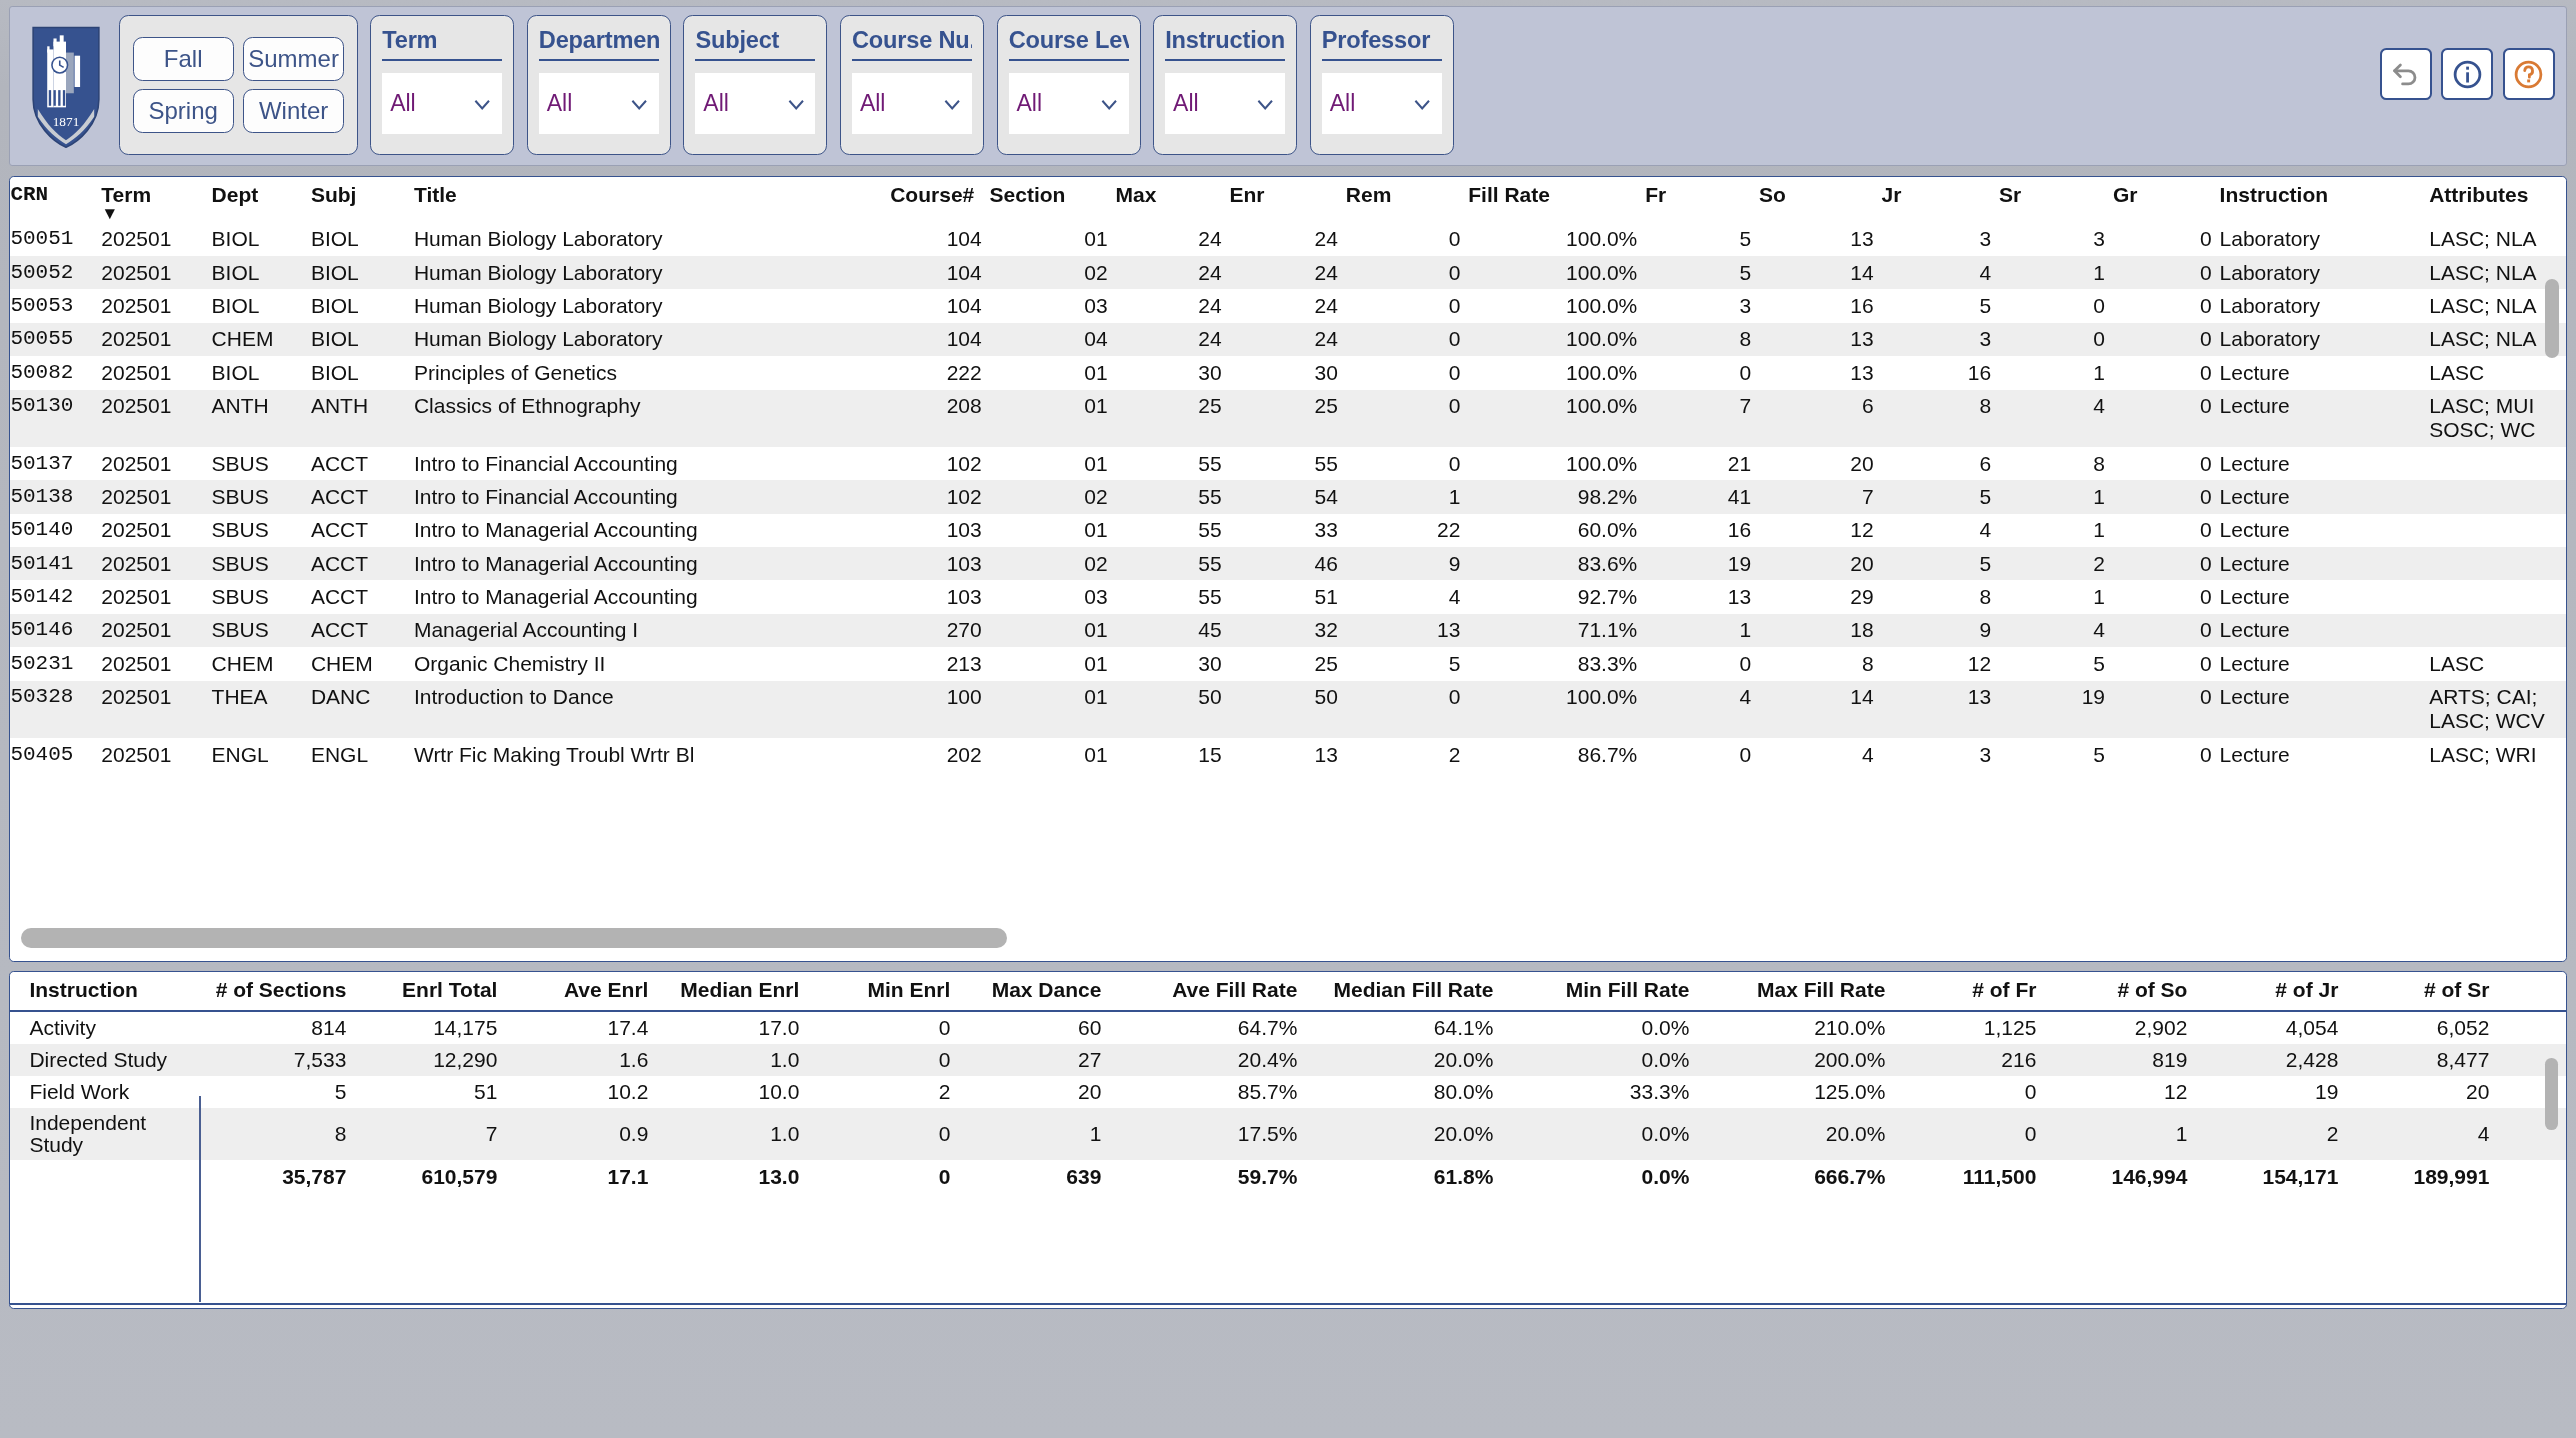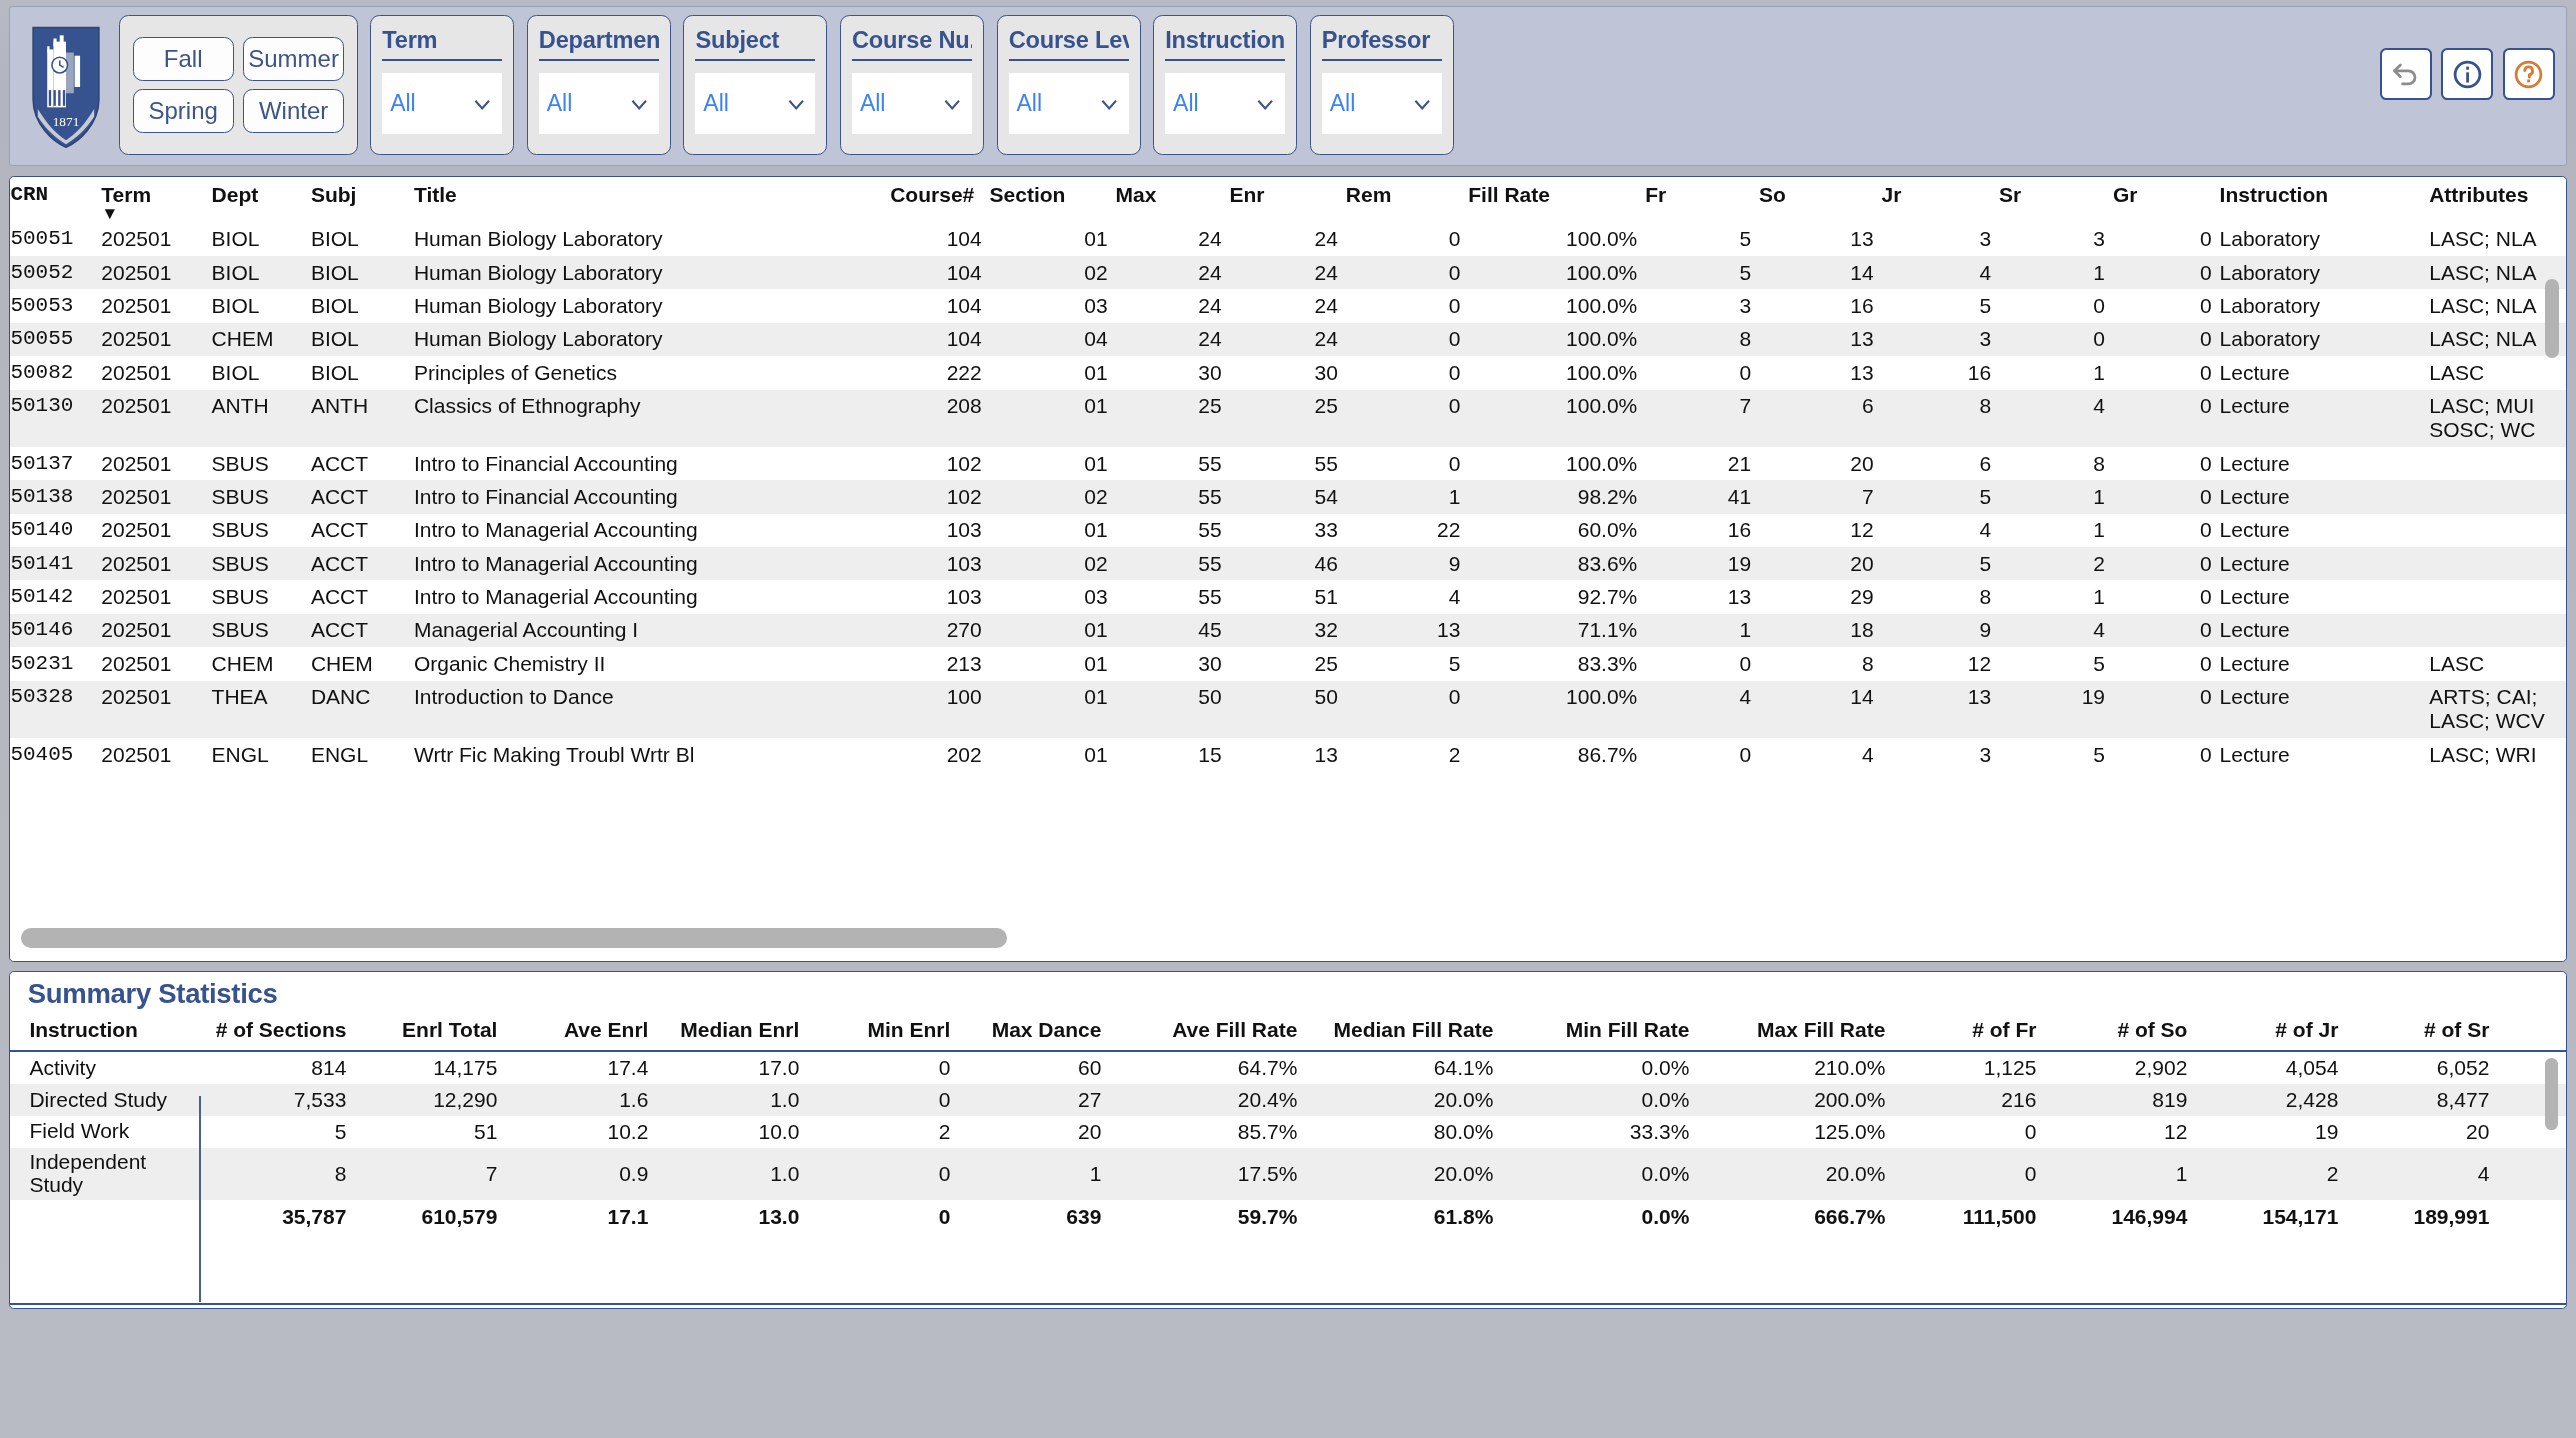--- a/index.html
+++ b/index.html
@@ -65,21 +65,21 @@
     white-space: nowrap; overflow: hidden;
     border-bottom: 2.4px solid #36528f;
     padding-bottom: 4.7px; margin-bottom: 12.6px;
     letter-spacing: -0.2px;
   }
   .filter-select {
     background: #ffffff;
     height: 61px; width: 100%;
     display: flex; align-items: center; justify-content: space-between;
     padding: 0 9.4px 0 7.9px;
-    color: #3b82f6; font-size: 23px;
+    color: #701a75; font-size: 23px;
     cursor: pointer;
   }
   .chev { width:20.4px; height:20.4px; flex:none; }
 
   .actions { position: absolute; right: 11px; top: 41px; display: flex; gap: 9.4px; }
   .act-btn {
     width: 52px; height: 52px;
     border: 2.4px solid #36528f; border-radius: 6.3px;
     background: #ffffff;
     display:flex; align-items:center; justify-content:center;
@@ -632,21 +632,20 @@
   <div class="fade-mask"></div>
   <div class="hscroll">
     <div class="hscroll-thumb"></div>
   </div>
   <div class="vscroll">
     <div class="vscroll-thumb"></div>
   </div>
 </div>
 
 <div class="panel" id="summary-panel">
-  <div class="panel-title">Summary Statistics</div>
   <div class="tbl-scroll">
     <table id="summary-table">
       <thead>
         <tr>
           <th class="s-instr lead">Instruction</th>
           <th class="s-col"># of Sections</th>
           <th class="s-col">Enrl Total</th>
           <th class="s-col">Ave Enrl</th>
           <th class="s-col">Median Enrl</th>
           <th class="s-col">Min Enrl</th>

